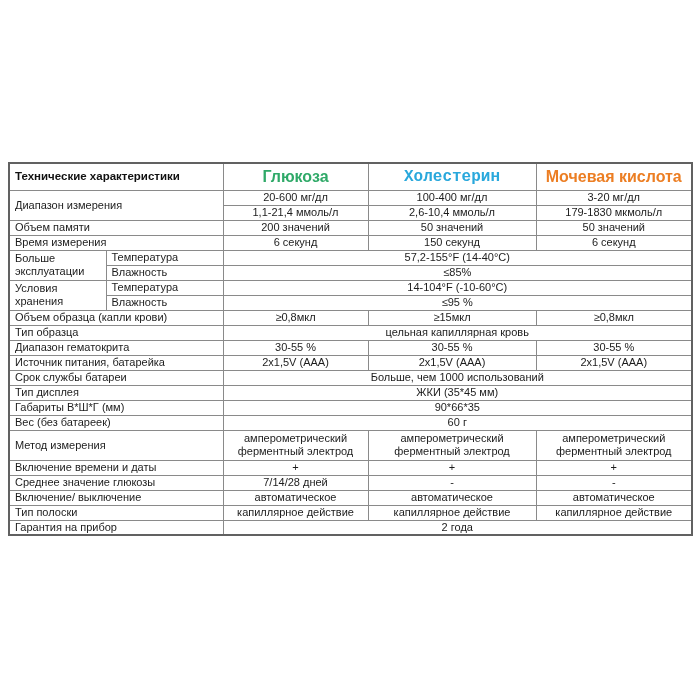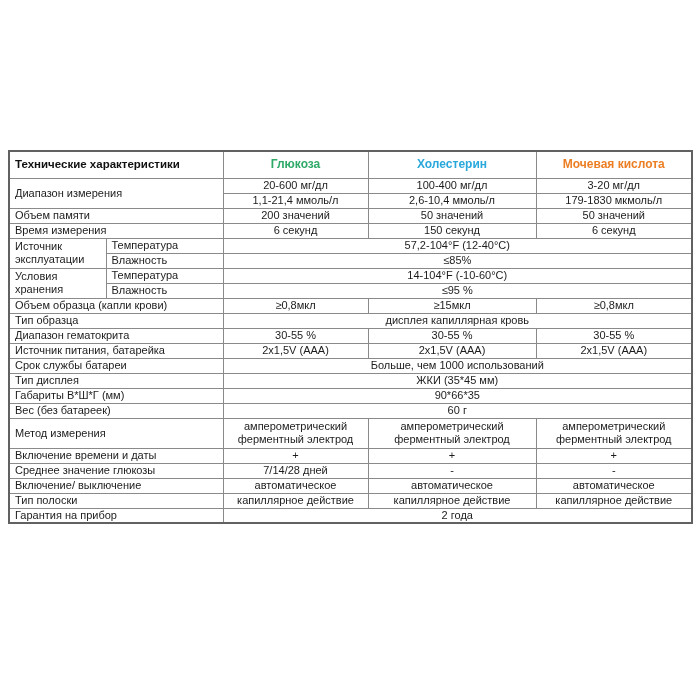--- a/index.html
+++ b/index.html
@@ -1,55 +1,55 @@
 <!DOCTYPE html>
 <html><head>
 <meta charset="utf-8">
 <style>
   html,body{margin:0;padding:0;}
   body{
     width:700px;height:700px;background:#ffffff;position:relative;
     font-family:"Liberation Sans",sans-serif;
   }
-  .tbl-wrap{position:absolute;left:8px;top:150px;width:554px;}
+  .tbl-wrap{position:absolute;left:8px;top:162px;width:554px;}
   table{
     border-collapse:collapse;table-layout:fixed;width:683px;
     border:2px solid #616161;
   }
   td,th{
     border:1px solid #8a8a8a;
     font-size:11px;color:#1c1c1c;line-height:1.15;
     padding:0 3px;overflow:hidden;
   }
   thead tr{height:27px;}
   thead th{font-weight:bold;}
   tbody tr{height:15px;}
   tbody tr.tall{height:30px;}
   .lab{text-align:left;padding-left:5px;}
   .val{text-align:center;margin-left:20px;}
   .hdr-lab{text-align:left;padding-left:5px;font-size:11.5px;color:#111;}
-  .colhdr{font-size:12px;}
+  .colhdr{font-size:16px;}
 </style>
 </head>
 <body>
 
 <div class="tbl-wrap">
   <table>
     <colgroup>
       <col style="width:97px">
       <col style="width:117px">
       <col style="width:145px">
       <col style="width:168px">
       <col style="width:156px">
     </colgroup>
     <thead>
       <tr>
         <th colspan="2" class="hdr-lab">Технические характеристики</th>
         <th class="colhdr" style="color: rgb(47, 169, 104);">Глюкоза</th>
-        <th class="colhdr" style="color: rgb(41, 168, 220);">Холестерин</th>
+        <th class="colhdr" style="color: rgb(41, 168, 220); font-family: Liberation Mono, monospace;">Холестерин</th>
         <th class="colhdr" style="color: rgb(236, 126, 35);">Мочевая кислота</th>
       </tr>
     </thead>
     <tbody id="spec-body">
         <tr>
           <td class="lab" colspan="2" rowspan="2">Диапазон измерения</td>
           <td class="val">20-600 мг/дл</td>
           <td class="val">100-400 мг/дл</td>
           <td class="val">3-20 мг/дл</td>
         </tr>
@@ -64,23 +64,23 @@
           <td class="val">50 значений</td>
           <td class="val">50 значений</td>
         </tr>
         <tr>
           <td class="lab" colspan="2">Время измерения</td>
           <td class="val">6 секунд</td>
           <td class="val">150 секунд</td>
           <td class="val">6 секунд</td>
         </tr>
         <tr>
-          <td class="lab" rowspan="2">Источник эксплуатации</td>
+          <td class="lab" rowspan="2">Больше эксплуатации</td>
           <td class="lab">Температура</td>
-          <td class="val" colspan="3">57,2-104°F (12-40°C)</td>
+          <td class="val" colspan="3">57,2-155°F (14-40°C)</td>
         </tr>
         <tr>
           <td class="lab">Влажность</td>
           <td class="val" colspan="3">≤85%</td>
         </tr>
         <tr>
           <td class="lab" rowspan="2">Условия хранения</td>
           <td class="lab">Температура</td>
           <td class="val" colspan="3">14-104°F (-10-60°C)</td>
         </tr>
@@ -89,21 +89,21 @@
           <td class="val" colspan="3">≤95 %</td>
         </tr>
         <tr>
           <td class="lab" colspan="2">Объем образца (капли крови)</td>
           <td class="val">≥0,8мкл</td>
           <td class="val">≥15мкл</td>
           <td class="val">≥0,8мкл</td>
         </tr>
         <tr>
           <td class="lab" colspan="2">Тип образца</td>
-          <td class="val" colspan="3">дисплея капиллярная кровь</td>
+          <td class="val" colspan="3">цельная капиллярная кровь</td>
         </tr>
         <tr>
           <td class="lab" colspan="2">Диапазон гематокрита</td>
           <td class="val">30-55 %</td>
           <td class="val">30-55 %</td>
           <td class="val">30-55 %</td>
         </tr>
         <tr>
           <td class="lab" colspan="2">Источник питания, батарейка</td>
           <td class="val">2x1,5V (AAA)</td>

